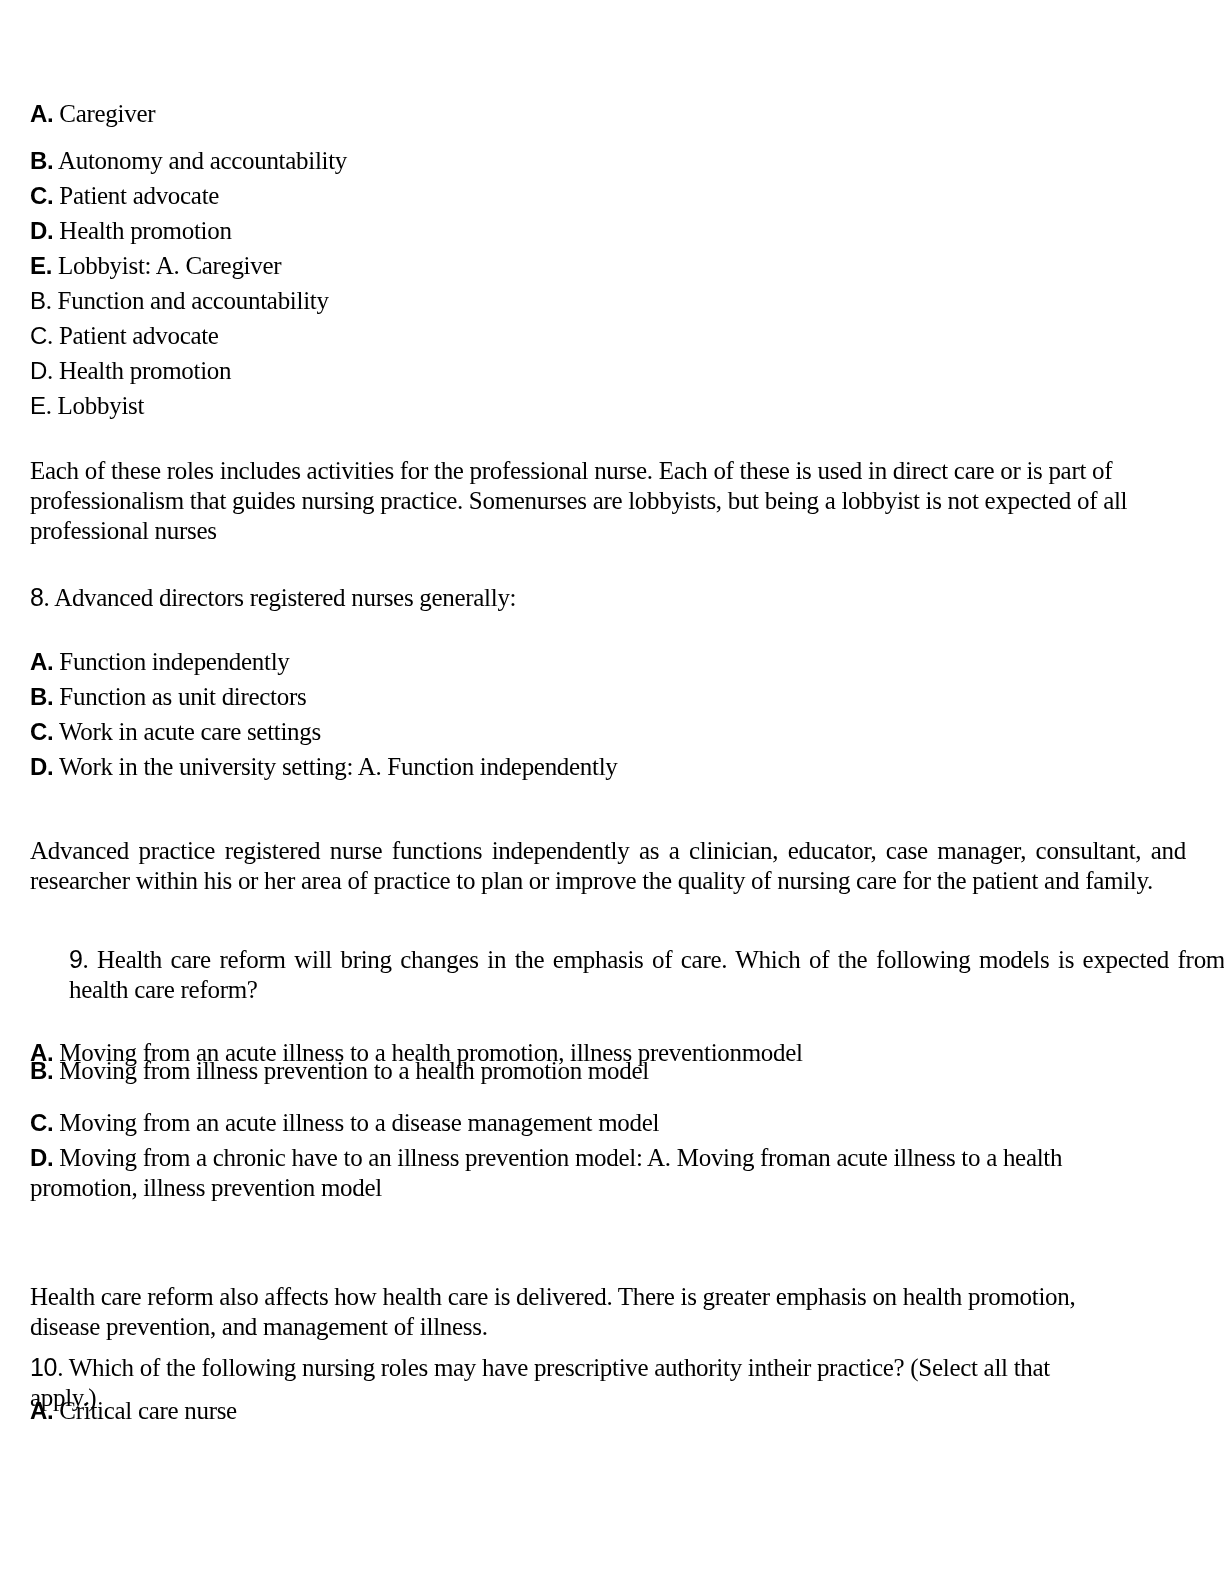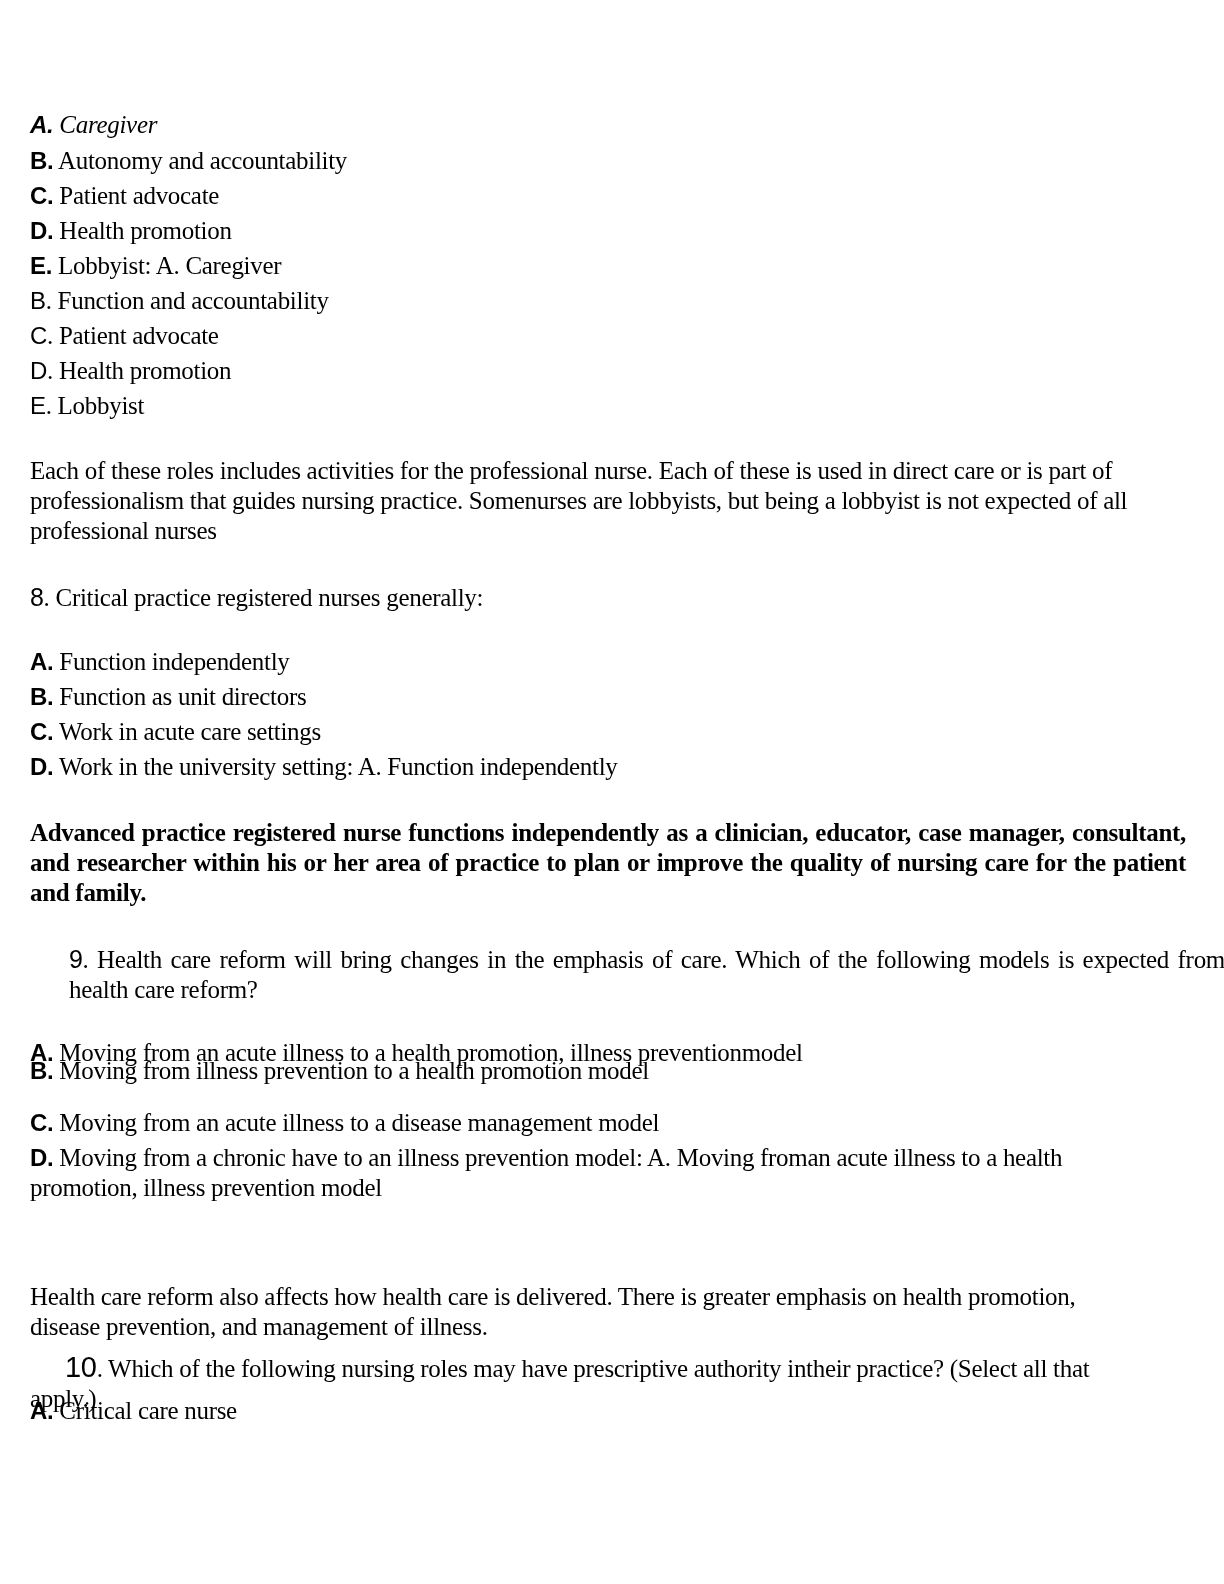--- a/index.html
+++ b/index.html
@@ -14,46 +14,46 @@
     .para {
       position: absolute; left: 30px; width: 1156px;
       font-family: "Liberation Serif", serif; font-size: 25px; line-height: 30px;
       letter-spacing: -0.3px;
     }
     .justify { text-align: justify; text-align-last: left; }
   </style>
 </head>
 <body>
 
-<div class="line" style="top:110px;font-style:italic;"><span class="lbl-bold">A</span><span class="lbl-bold">.</span><span> Caregiver</span></div>
+<div class="line" style="top:99px;"><span class="lbl-bold">A</span><span class="lbl-bold">.</span><span> Caregiver</span></div>
 <div class="line" style="top:146px;"><span class="lbl-bold">B</span><span class="lbl-bold">.</span><span> Autonomy and accountability</span></div>
 <div class="line" style="top:181px;"><span class="lbl-bold">C</span><span class="lbl-bold">.</span><span> Patient advocate</span></div>
 <div class="line" style="top:216px;"><span class="lbl-bold">D</span><span class="lbl-bold">.</span><span> Health promotion</span></div>
 <div class="line" style="top:251px;"><span class="lbl-bold">E</span><span class="lbl-bold">.</span><span> Lobbyist: A. Caregiver</span></div>
 
 <div class="line" style="top:286px;"><span class="lbl-reg">B</span><span>. Function and accountability</span></div>
 <div class="line" style="top:321px;"><span class="lbl-reg">C</span><span>. Patient advocate</span></div>
 <div class="line" style="top:356px;"><span class="lbl-reg">D</span><span>. Health promotion</span></div>
 <div class="line" style="top:391px;"><span class="lbl-reg">E</span><span>. Lobbyist</span></div>
 
 <div class="para" style="top:456px;">Each of these roles includes activities for the professional nurse. Each of these is used in direct care or is part of professionalism that guides nursing practice. Somenurses are lobbyists, but being a lobbyist is not expected of all professional nurses</div>
 
-<div class="line" style="top:582px;"><span class="lbl-reg" style="font-size:25px;">8</span><span>. Critical practice registered nurses generally:</span></div>
+<div class="line" style="top:582px;"><span class="lbl-reg" style="font-size:25px;">8</span><span>. Advanced directors registered nurses generally:</span></div>
 
 <div class="line" style="top:647px;"><span class="lbl-bold">A</span><span class="lbl-bold">.</span><span> Function independently</span></div>
 <div class="line" style="top:682px;"><span class="lbl-bold">B</span><span class="lbl-bold">.</span><span> Function as unit directors</span></div>
 <div class="line" style="top:717px;"><span class="lbl-bold">C</span><span class="lbl-bold">.</span><span> Work in acute care settings</span></div>
 <div class="line" style="top:752px;"><span class="lbl-bold">D</span><span class="lbl-bold">.</span><span> Work in the university setting: A. Function independently</span></div>
 
-<div class="para justify" style="top:818px;font-weight:bold;">Advanced practice registered nurse functions independently as a clinician, educator, case manager, consultant, and researcher within his or her area of practice to plan or improve the quality of nursing care for the patient and family.</div>
+<div class="para justify" style="top:836px;">Advanced practice registered nurse functions independently as a clinician, educator, case manager, consultant, and researcher within his or her area of practice to plan or improve the quality of nursing care for the patient and family.</div>
 
 <div class="para justify" style="top:944px;margin-left:39px;"><span class="lbl-reg" style="font-size:25px;">9</span><span>. Health care reform will bring changes in the emphasis of care. Which of the following models is expected from health care reform?</span></div>
 
 <div class="line" style="top:1038px;"><span class="lbl-bold">A</span><span class="lbl-bold">.</span><span> Moving from an acute illness to a health promotion, illness preventionmodel</span></div>
 <div class="line" style="top:1056px;"><span class="lbl-bold">B</span><span class="lbl-bold">.</span><span> Moving from illness prevention to a health promotion model</span></div>
 <div class="line" style="top:1108px;"><span class="lbl-bold">C</span><span class="lbl-bold">.</span><span> Moving from an acute illness to a disease management model</span></div>
 <div class="para" style="top:1143px; width:1100px;"><span class="lbl-bold">D</span><span class="lbl-bold">.</span><span> Moving from a chronic have to an illness prevention model: A. Moving froman acute illness to a health promotion, illness prevention model</span></div>
 
 <div class="para" style="top:1246px; width:1080px;margin-top:36px;">Health care reform also affects how health care is delivered. There is greater emphasis on health promotion, disease prevention, and management of illness.</div>
 
-<div class="para" style="top:1352px; width:1090px;"><span class="lbl-reg" style="font-size:29px;margin-left:35px;">10</span><span>. Which of the following nursing roles may have prescriptive authority intheir practice? (Select all that apply.)</span></div>
+<div class="para" style="top:1352px; width:1090px;"><span class="lbl-reg" style="font-size:25px;">10</span><span>. Which of the following nursing roles may have prescriptive authority intheir practice? (Select all that apply.)</span></div>
 
 <div class="line" style="top:1396px;"><span class="lbl-bold">A</span><span class="lbl-bold">.</span><span> Critical care nurse</span></div>
 
 </body></html>

